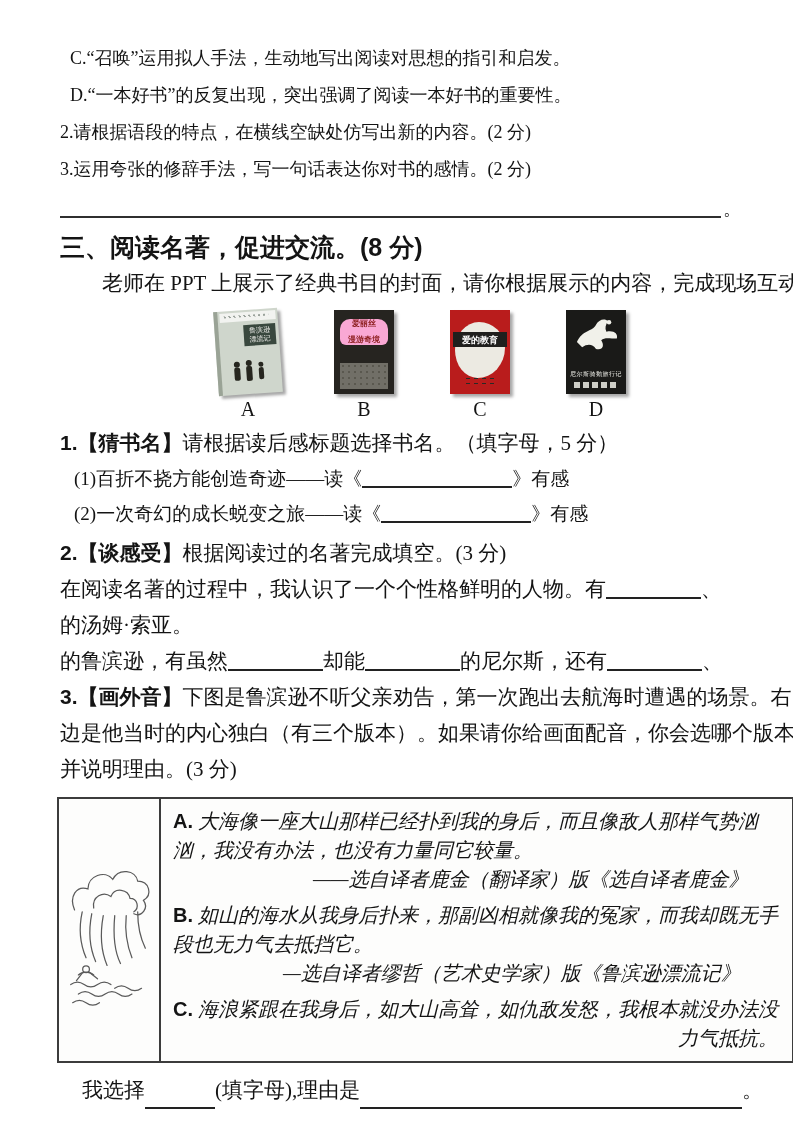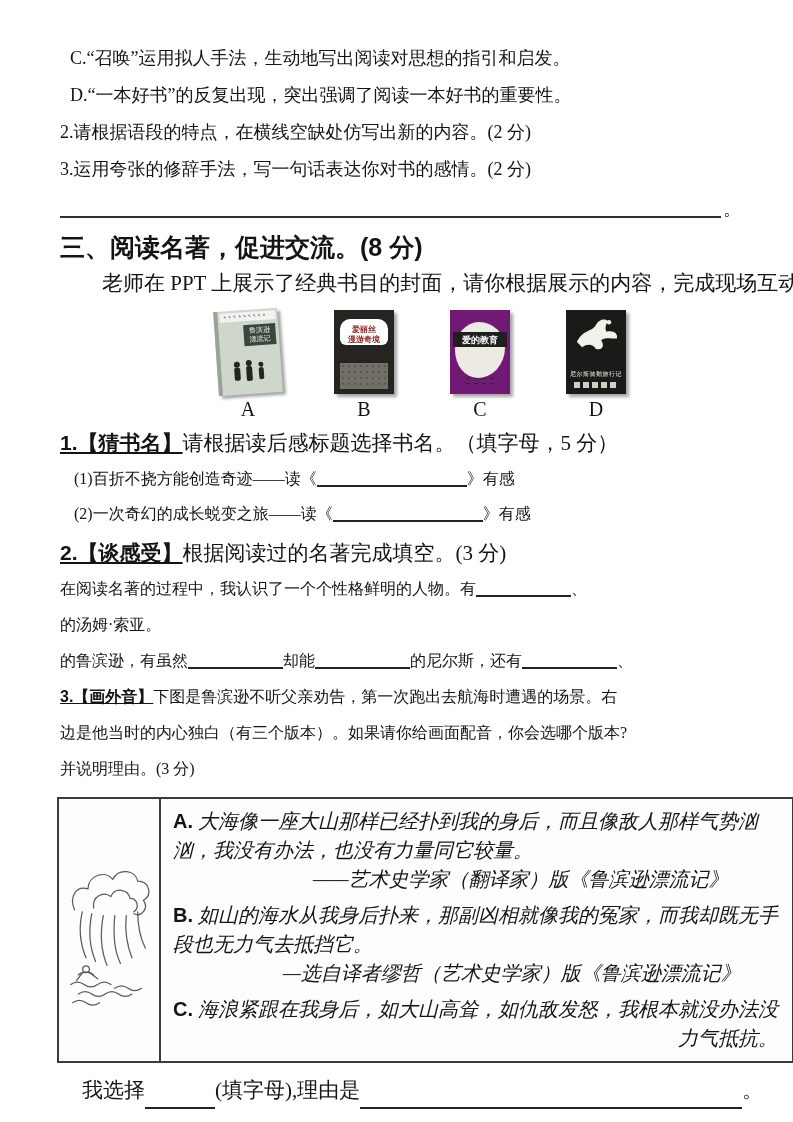--- a/index.html
+++ b/index.html
@@ -28,49 +28,49 @@
   .book-label{font-size:20px;line-height:24px;margin-top:3px;}
   
   .cover-a{background:#cfd6cc;transform:rotate(-4deg);border-left:4px solid #9aa396;}
   .a-top{position:absolute;top:2px;left:2px;right:2px;height:9px;background:#f2f3f0;
          background-image:repeating-linear-gradient(to right,#9aa29b 0 2px,transparent 2px 5px);background-size:80% 2px;background-position:4px 3px;background-repeat:no-repeat;}
   .a-title{position:absolute;top:15px;right:3px;width:30px;background:#39483e;color:#f2f2ee;
            font-size:7px;line-height:8.5px;padding:2px 1px;text-align:center;}
   .a-figs{position:absolute;bottom:6px;left:4px;}
   
   .cover-b{background:#262420;}
-  .b-panel{position:absolute;top:9px;left:6px;width:48px;height:26px;background:#ffffff;
-           border-radius:10px 10px 6px 6px;display:flex;flex-direction:column;justify-content:flex-end;}
+  .b-panel{position:absolute;top:9px;left:6px;width:48px;height:26px;background:#f9a8d4;
+           border-radius:10px 10px 6px 6px;display:flex;flex-direction:column;justify-content:space-between;}
   .b-title{color:#8c1e1e;font-weight:bold;font-size:8px;line-height:10px;text-align:center;}
   .b-bottom{position:absolute;bottom:5px;left:6px;width:48px;height:26px;background:#716f67;
             background-image:radial-gradient(#5a584f 1px,transparent 1px);background-size:6px 6px;}
   
-  .cover-c{background:#701a75;}
+  .cover-c{background:#b91c1c;}
   .c-blob{position:absolute;top:12px;left:5px;width:50px;height:56px;background:#eceae2;
           border-radius:48% 52% 55% 45%/50% 46% 54% 50%;}
   .c-band{position:absolute;top:22px;left:3px;width:54px;height:15px;background:#1f1f1d;
           display:flex;align-items:center;justify-content:center;}
   .c-title{color:#fff;font-weight:bold;font-size:9px;line-height:10px;white-space:nowrap;}
   .c-specks{position:absolute;bottom:8px;left:14px;width:32px;height:10px;
             background-image:radial-gradient(#2a2a26 1.5px,transparent 1.5px);background-size:8px 5px;}
   
   .cover-d{background:#1a1a18;}
   .d-goose{position:absolute;top:4px;left:4px;}
   .d-title{position:absolute;bottom:16px;left:0;width:100%;text-align:center;color:#f0f0ea;
            font-size:6px;line-height:7px;letter-spacing:0.5px;}
   .d-rows{position:absolute;bottom:6px;left:8px;width:44px;height:6px;
           background-image:repeating-linear-gradient(to right,#cfcfc8 0 6px,transparent 6px 9px);
           background-size:100% 1.5px;background-repeat:repeat-y;background-position:0 0;}
   
-  .q-label{font-family:"Liberation Sans","DejaVu Sans",sans-serif;font-weight:bold;text-decoration:underline;}
+  .q-label{font-family:"Liberation Sans","DejaVu Sans",sans-serif;font-weight:bold;}
   .q-stem{font-size:21px;line-height:36px;white-space:nowrap;margin-top:4px;}
-  .q1-item{font-size:16px;line-height:35px;margin-left:14px;white-space:nowrap;}
+  .q1-item{font-size:19px;line-height:35px;margin-left:14px;white-space:nowrap;}
   .blank{display:inline-block;border-bottom:2px solid #222;height:20px;vertical-align:-3px;}
   .w150{width:150px;} .w95{width:95px;} .w70{width:70px;}
-  .q2-line,.q3-line{font-size:16px;line-height:36px;white-space:nowrap;}
+  .q2-line,.q3-line{font-size:21px;line-height:36px;white-space:nowrap;}
   
   .mono-box{margin:10px 0 0 -3px;width:733px;border:2px solid #3c3c3c;display:flex;background:#fdfdfc;}
   .mono-left{width:100px;border-right:2px solid #3c3c3c;display:flex;align-items:center;justify-content:center;}
   .mono-right{flex:1;padding:8px 14px 8px 12px;}
   .mono-opt{font-size:20px;line-height:29px;font-style:italic;margin-bottom:7px;text-align:left;}
   .mono-opt:last-child{margin-bottom:0;text-align:right;}
   .opt-letter{font-style:normal;font-family:"Liberation Sans","DejaVu Sans",sans-serif;font-weight:600;}
   .mono-src{display:block;}
   .mono-opt:nth-child(1) .mono-src{text-indent:7em;}
   .mono-opt:nth-child(2) .mono-src{text-indent:5.5em;}
@@ -207,21 +207,21 @@
             <path d="M14 152 q7 -5 14 0 t14 0 t14 0 t14 0"></path>
             <path d="M8 161 q7 -5 14 0 t14 0"></path>
             <path d="M52 146 q7 -5 14 0 t14 0"></path>
           </g>
         </svg>
       </div>
       <div class="mono-right">
         <div class="mono-opt">
           <span class="opt-letter">A.</span>
           <span>大海像一座大山那样已经扑到我的身后，而且像敌人那样气势汹汹，我没有办法，也没有力量同它较量。</span>
-          <span class="mono-src">——艺术史学家（翻译家）版《鲁滨逊漂流记》</span>
+          <span class="mono-src">——选自译者鹿金（翻译家）版《选自译者鹿金》</span>
         </div>
         <div class="mono-opt">
           <span class="opt-letter">B.</span>
           <span>如山的海水从我身后扑来，那副凶相就像我的冤家，而我却既无手段也无力气去抵挡它。</span>
           <span class="mono-src">—选自译者缪哲（艺术史学家）版《鲁滨逊漂流记》</span>
         </div>
         <div class="mono-opt">
           <span class="opt-letter">C.</span>
           <span>海浪紧跟在我身后，如大山高耸，如仇敌发怒，我根本就没办法没力气抵抗。</span>
         </div>

